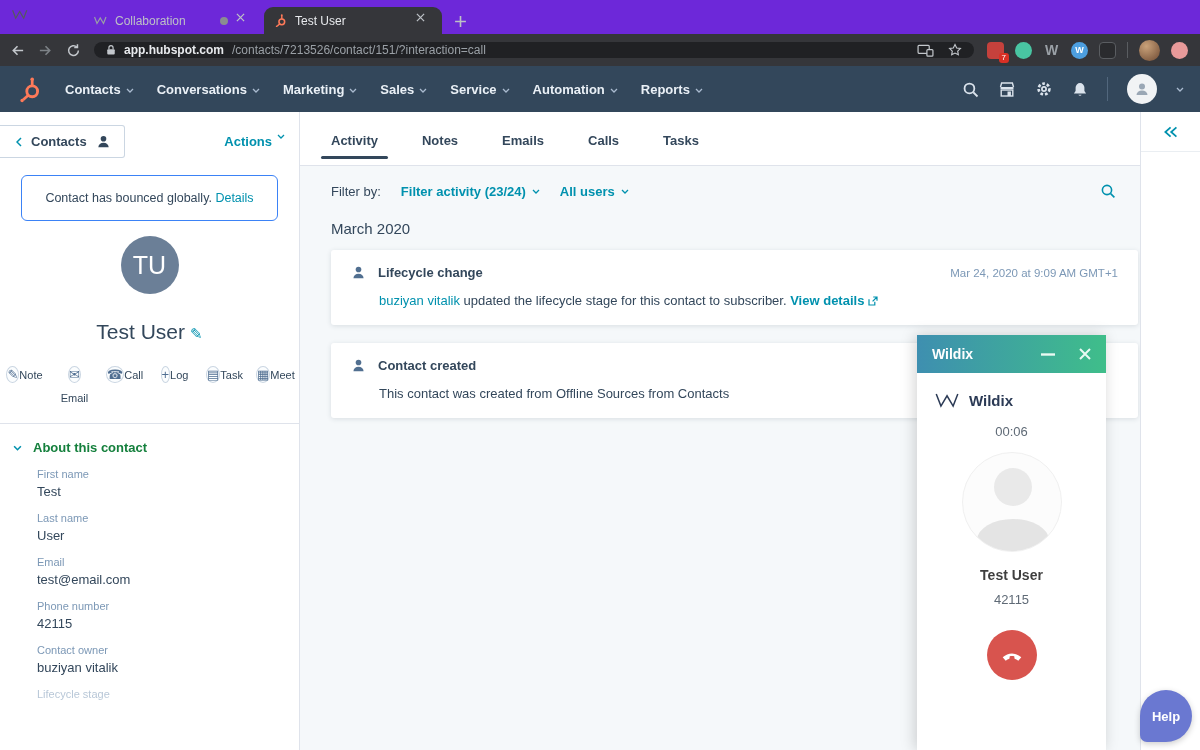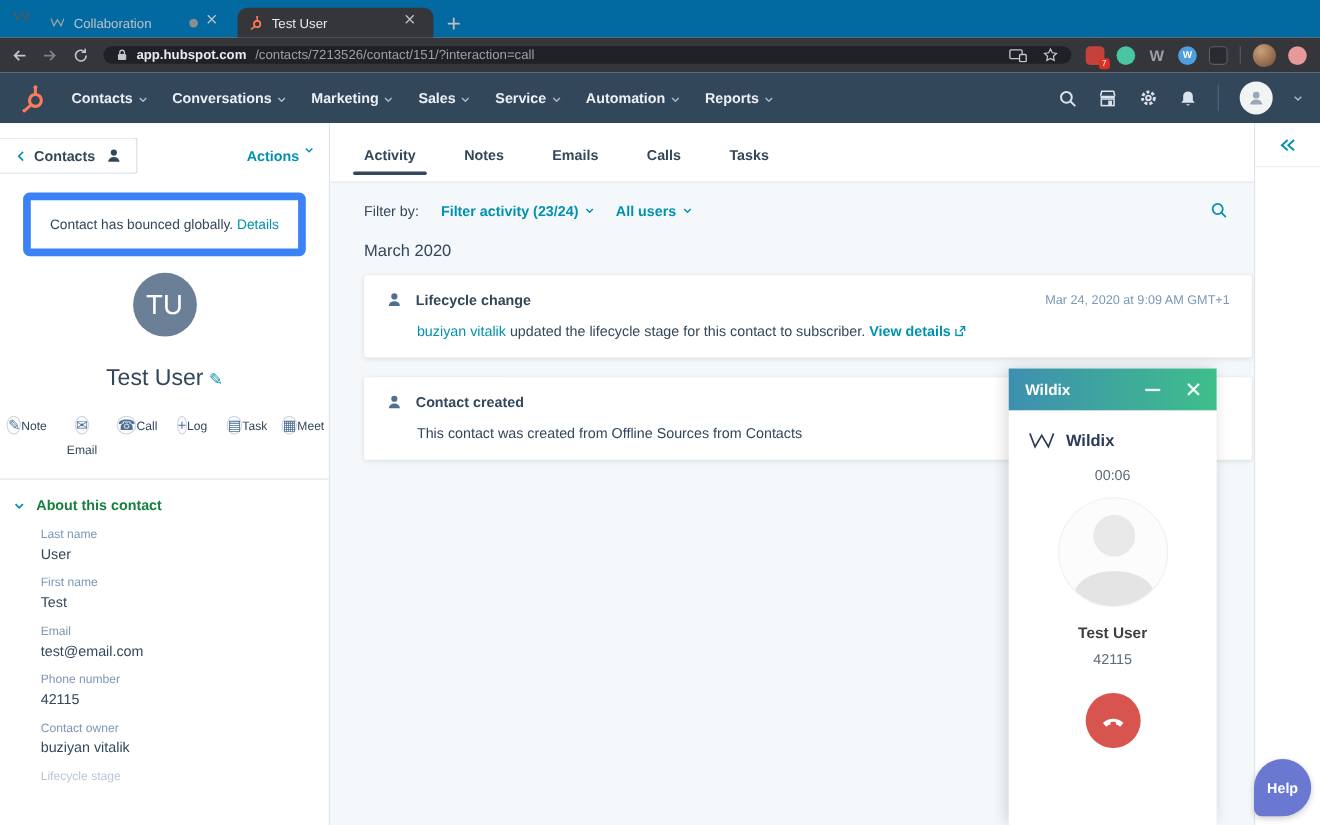--- a/index.html
+++ b/index.html
@@ -2,21 +2,21 @@
 <html><head>
 <meta charset="utf-8">
 <style>
   * { margin:0; padding:0; box-sizing:border-box; }
   html,body { width:1200px; height:750px; }
   body { font-family:"Liberation Sans", sans-serif; position:relative; background:#f5f8fa; overflow:hidden; }
   [data-interactable="true"] { cursor:pointer; }
   svg { display:block; }
 
   
-  .tabstrip { position:absolute; top:0; left:0; right:0; height:34px; background:#0369a1; display:flex; align-items:flex-end; }
+  .tabstrip { position:absolute; top:0; left:0; right:0; height:34px; background:#6d28d9; display:flex; align-items:flex-end;padding-left:48px; }
   .win-logo { position:absolute; left:12px; top:9px; color:#55595e; }
   .tab { height:27px; width:178px; display:flex; align-items:center; gap:8px; padding:0 10px; font-size:12px; color:#bdc1c6; margin-left:2px; }
   .tab:first-of-type { margin-left:36px; }
   .tab.active { background:#35363a; border-radius:9px 9px 0 0; color:#e8eaed; }
   .tab-title { flex:1; white-space:nowrap; overflow:hidden; }
   .tab-dot { width:8px; height:8px; border-radius:50%; background:#8a8d91; }
   .tab-close { color:#bdc1c6; font-size:13px; width:16px; height:16px; line-height:16px; text-align:center; border-radius:50%; }
   .newtab { color:#bdc1c6; font-size:19px; margin:0 0 6px 12px; }
 
   .toolbar { position:absolute; top:34px; left:0; right:0; height:32px; background:#35363a; display:flex; align-items:center; padding:0 10px; gap:13px; color:#c3c7cc; }
@@ -54,21 +54,21 @@
   .main { position:absolute; left:300px; right:60px; top:0; bottom:0; background:#f5f8fa; }
   .rail { position:absolute; right:0; top:0; bottom:0; width:60px; background:#fff; border-left:1px solid #dfe3eb; }
   .rail-collapse { margin:13px auto 0; width:22px; color:#0091ae; }
   .rail-divider { border-top:1px solid #eaeef2; margin-top:12px; }
 
   
   .back-row { display:flex; justify-content:space-between; align-items:center; padding:13px 14px 0 0; }
   .back-box { display:flex; align-items:center; gap:9px; border:1px solid #cbd6e2; border-left:none; background:#fff; border-radius:0 3px 3px 0; padding:8px 13px 8px 16px; color:#33475b; font-size:13px; font-weight:600; }
   .back-box .lt { color:#0091ae; }
   .actions-link { display:flex; align-items:flex-start; gap:5px; color:#0091ae; font-size:13px; font-weight:600; }
-  .alert { margin:17px 21px 0; border:7px solid #3b82f6; border-radius:6px; padding:15px 8px; text-align:center; font-size:12.5px; color:#33475b; }
+  .alert { margin:17px 21px 0; border:1px solid #3b82f6; border-radius:6px; padding:15px 8px; text-align:center; font-size:12.5px; color:#33475b; }
   .alert a { color:#0091ae; text-decoration:none; }
   .profile-block { text-align:center; margin-top:15px; }
   .big-avatar { width:58px; height:58px; margin:0 auto; border-radius:50%; background:#6b7f97; color:#fff; font-size:25px; display:flex; align-items:center; justify-content:center; }
   .contact-name { margin-top:26px; font-size:21px; color:#33475b; }
   .pencil { color:#0091ae; font-size:15px; margin-left:5px; }
   .quick-actions { display:flex; justify-content:center; gap:13px; margin-top:18px; }
   .qa { width:37px; text-align:center; }
   .qa-circle { width:28px; height:28px; margin:0 auto 6px; border-radius:50%; border:1px solid #cbd6e2; background:#fbfdfe; color:#506e91; font-size:13px; line-height:26px; text-align:center; }
   .qa-label { font-size:11px; color:#33475b; }
   .side-divider { border-top:1px solid #dfe3eb; margin-top:17px; }
@@ -379,26 +379,26 @@
     <div class="about-head" data-interactable="true">
       <span class="chev" data-interactable="false">
           <svg width="9" height="6" viewBox="0 0 8 5">
             <path d="M1 1l3 3 3-3" fill="none" stroke="currentColor" stroke-width="1.4"></path>
           </svg>
         </span>
       <span data-interactable="false">About this contact</span>
     </div>
 
     <div class="field" data-interactable="false">
+      <div class="field-label" data-interactable="false">First name</div>
+      <div class="field-value" data-interactable="true">Test</div>
+    </div>
+    <div class="field" data-interactable="false">
       <div class="field-label" data-interactable="false">Last name</div>
       <div class="field-value" data-interactable="true">User</div>
-    </div>
-    <div class="field" data-interactable="false">
-      <div class="field-label" data-interactable="false">First name</div>
-      <div class="field-value" data-interactable="true">Test</div>
     </div>
     <div class="field" data-interactable="false">
       <div class="field-label" data-interactable="false">Email</div>
       <div class="field-value" data-interactable="true">test@email.com</div>
     </div>
     <div class="field" data-interactable="false">
       <div class="field-label" data-interactable="false">Phone number</div>
       <div class="field-value" data-interactable="true">42115</div>
     </div>
     <div class="field" data-interactable="false">

